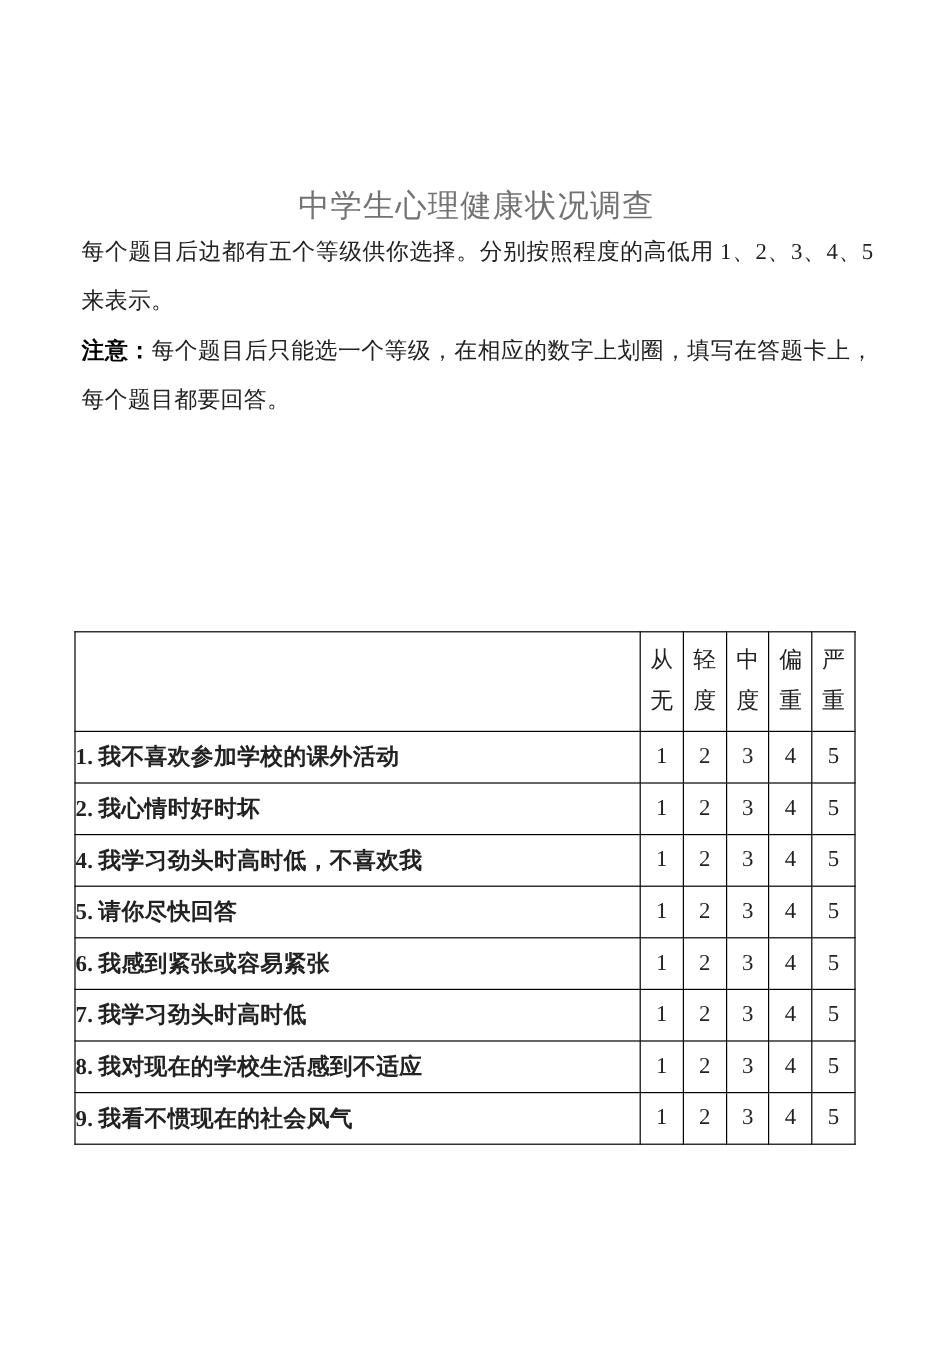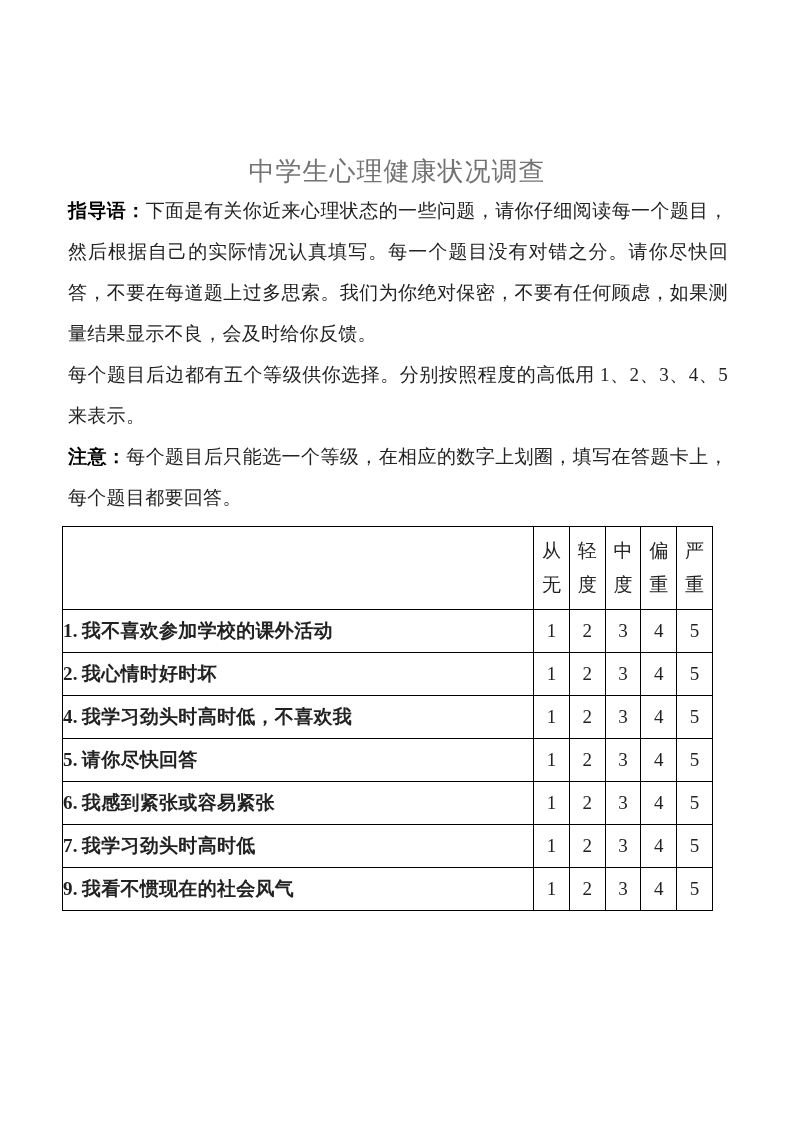--- a/index.html
+++ b/index.html
@@ -104,21 +104,20 @@
   col.c-r { width: 35.8px; }
 </style>
 </head>
 <body>
 
 <div class="page">
 
   <div class="doc-title">中学生心理健康状况调查</div>
 
   <div class="body-block">
-    <p class="para"><span class="lead">指导语：</span><span>下面是有关你近来心理状态的一些问题，请你仔细阅读每一个题目，然后根据自己的实际情况认真填写。每一个题目没有对错之分。请你尽快回答，不要在每道题上过多思索。我们为你绝对保密，不要有任何顾虑，如果测量结果显示不良，会及时给你反馈。</span></p>
     <p class="para"><span class="lead"></span><span>每个题目后边都有五个等级供你选择。分别按照程度的高低用 1、2、3、4、5 来表示。</span></p>
     <p class="para"><span class="lead">注意：</span><span>每个题目后只能选一个等级，在相应的数字上划圈，填写在答题卡上，每个题目都要回答。</span></p>
   </div>
 
   <table class="survey">
     <colgroup>
       <col class="c-q">
       <col class="c-r">
         <col class="c-r">
         <col class="c-r">
@@ -198,20 +197,28 @@
 
       <tr>
         <td class="q-cell"><span class="num">7.</span><span>我学习劲头时高时低</span></td>
         <td class="r-cell">1</td>
         <td class="r-cell">2</td>
         <td class="r-cell">3</td>
         <td class="r-cell">4</td>
         <td class="r-cell">5</td>
       </tr>
 
+      <tr>
+        <td class="q-cell"><span class="num">8.</span><span>我对现在的学校生活感到不适应</span></td>
+        <td class="r-cell">1</td>
+        <td class="r-cell">2</td>
+        <td class="r-cell">3</td>
+        <td class="r-cell">4</td>
+        <td class="r-cell">5</td>
+      </tr>
 
       <tr>
         <td class="q-cell"><span class="num">9.</span><span>我看不惯现在的社会风气</span></td>
         <td class="r-cell">1</td>
         <td class="r-cell">2</td>
         <td class="r-cell">3</td>
         <td class="r-cell">4</td>
         <td class="r-cell">5</td>
       </tr>
     </tbody>

